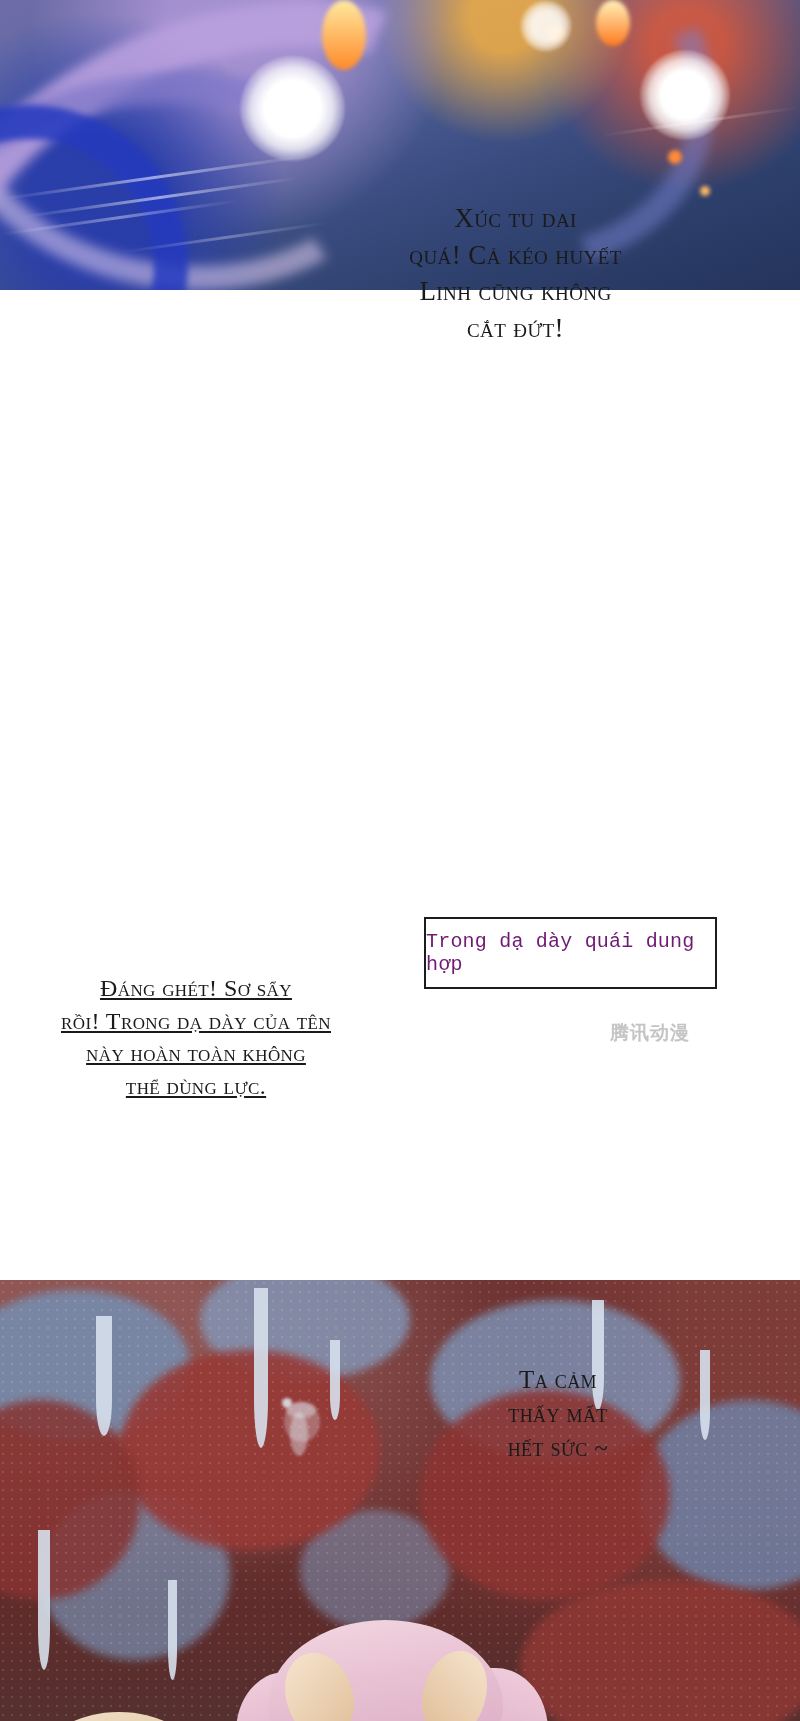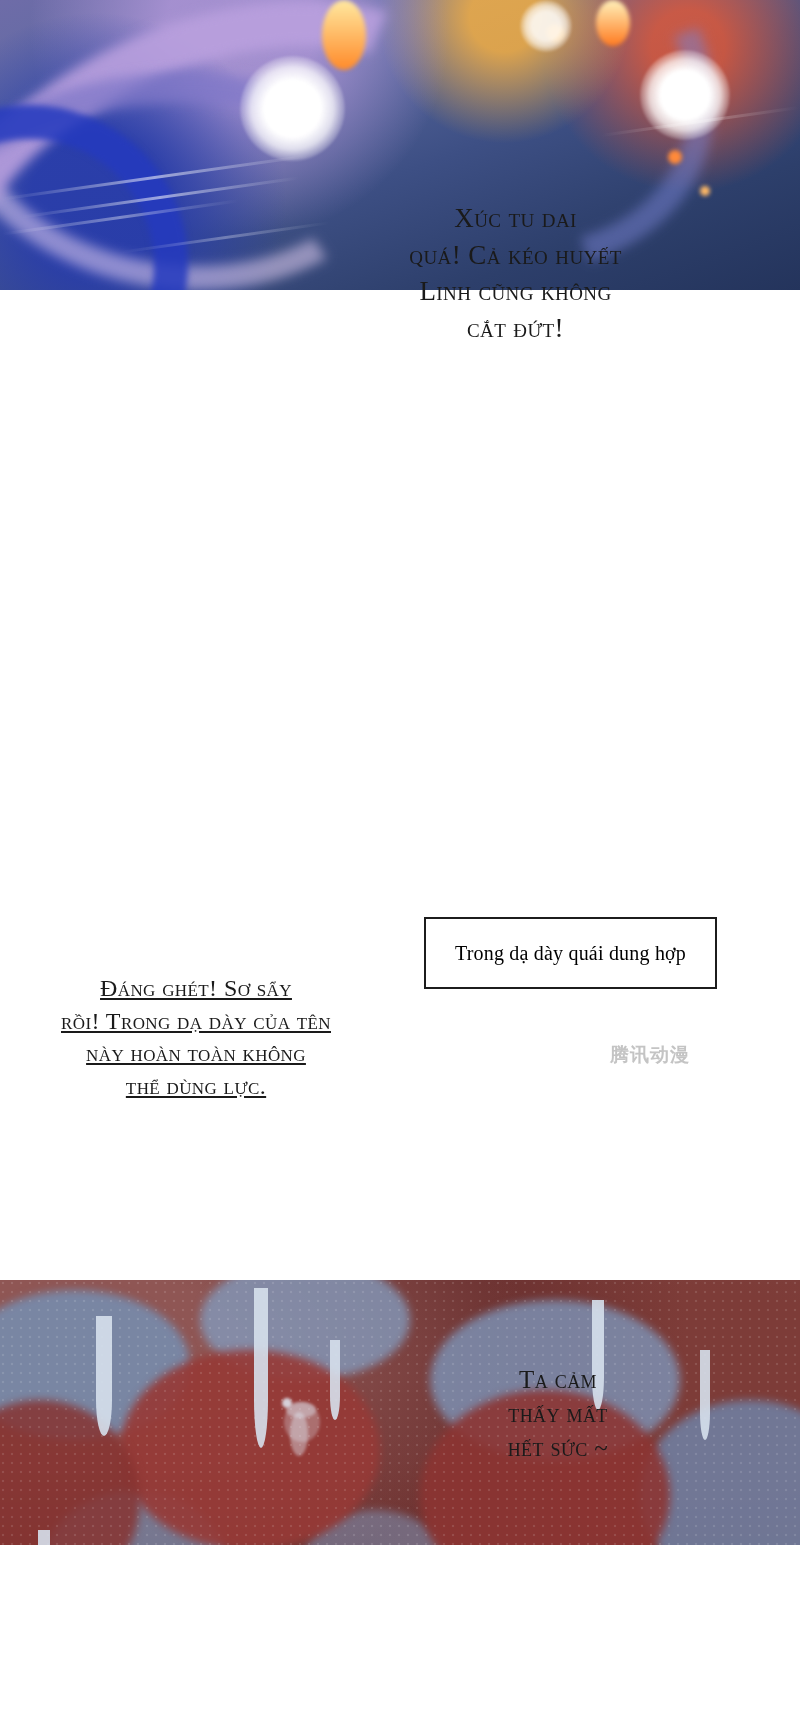--- a/index.html
+++ b/index.html
@@ -6,21 +6,21 @@
     margin: 0;
     padding: 0;
     background: #ffffff;
   }
   body {
     font-family: "Liberation Serif", serif;
   }
   #page {
     position: relative;
     width: 800px;
-    height: 1545px;
+    height: 1721px;
     overflow: hidden;
     background: #ffffff;
   }
 
   
   .panel-top {
     position: absolute;
     left: 0;
     top: 0;
     width: 800px;
@@ -268,39 +268,38 @@
     width: 289px;
     height: 68px;
     border: 2px solid #1c1c1c;
     background: #ffffff;
     display: flex;
     align-items: center;
     justify-content: center;
     z-index: 6;
   }
   .caption-text {
-    font-family: Liberation Serif, serif;
+    font-family: Liberation Mono, monospace;
     font-size: 20px;
-    color: #000000;
+    color: #701a75;
     letter-spacing: .2px;
   }
 
   
   .watermark {
     position: absolute;
     left: 610px;
     top: 1020px;
     font-family: "Liberation Sans", sans-serif;
     font-size: 19px;
     font-weight: bold;
     color: rgba(160,160,160,0.62);
     letter-spacing: 1px;
     z-index: 6;
     user-select: none;
-    margin-top: 22px;
   }
 </style>
 </head>
 <body>
 
 <div id="page">
 
   
   <div class="panel-top">
     <div class="art-bg-top"></div>

